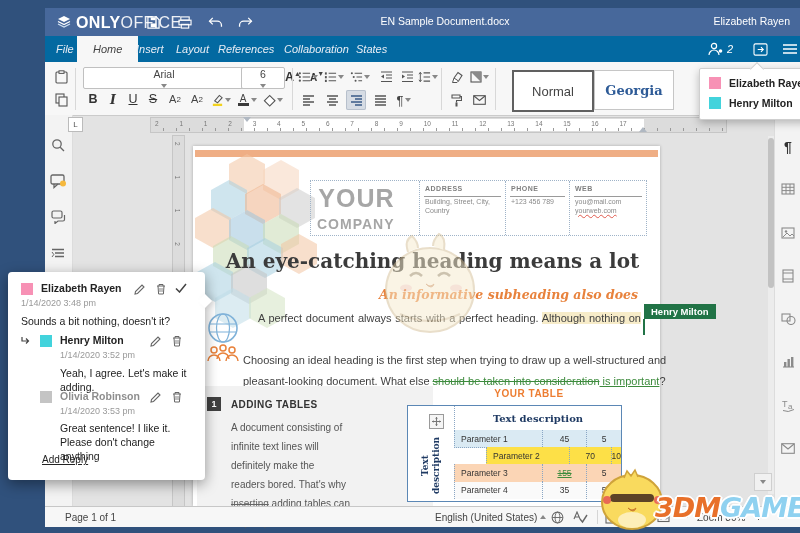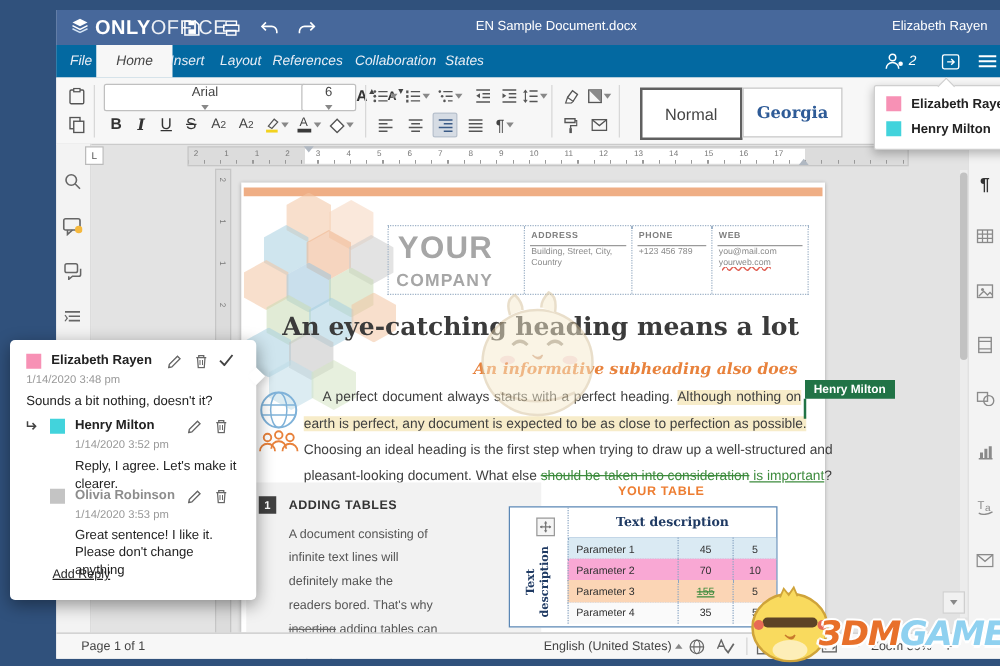--- a/index.html
+++ b/index.html
@@ -65,21 +65,21 @@
   .tbl-title{position:absolute;left:248px;top:242px;width:176px;text-align:center;font-size:10px;font-weight:bold;color:#ed7d31;letter-spacing:.5px;}
   .dtable{position:absolute;left:214px;top:259px;width:213px;height:95px;border:1px solid #5b87b5;background:#fff;}
   .dth{position:absolute;left:46px;right:0;top:0;height:24px;border-left:1px dotted #8aa6c4;border-bottom:1px solid #5b87b5;display:flex;align-items:center;justify-content:center;font-family:"DejaVu Serif",serif;font-weight:bold;font-size:10px;color:#1f3a63;}
   .dside{position:absolute;left:0;top:24px;width:46px;bottom:0;display:flex;align-items:center;justify-content:center;}
   .dside span{writing-mode:vertical-rl;transform:rotate(180deg);font-family:"DejaVu Serif",serif;font-weight:bold;font-size:9px;color:#1f3a63;text-align:center;line-height:11px;}
   .drow{position:absolute;left:46px;right:0;height:17.2px;border-left:1px dotted #8aa6c4;display:flex;font-size:8.5px;color:#333;}
   .drow .c1{width:88px;display:flex;align-items:center;padding-left:6px;border-right:1px dotted #8aa6c4;box-sizing:border-box;}
   .drow .c2{width:44px;display:flex;align-items:center;justify-content:center;border-right:1px dotted #8aa6c4;box-sizing:border-box;}
   .drow .c3{flex:1;display:flex;align-items:center;justify-content:center;}
   .drow{border-bottom:1px dotted #8aa6c4;}
-  .r0{background:#daeaf3;}.r1{background:#f9a8d4;}.r2{background:#fbd5b5;}.r3{background:#fafafa;}
+  .r0{background:#daeaf3;}.r1{background:#fde047;margin-left:32px;}.r2{background:#fbd5b5;}.r3{background:#fafafa;}
   .movehandle{position:absolute;left:236px;top:268px;width:13px;height:13px;border:1px solid #9a9a9a;background:#f5f5f5;display:flex;align-items:center;justify-content:center;color:#777;font-size:9px;cursor:move;}
   
   .henry-label{position:absolute;left:644px;top:304px;background:#217346;color:#fff;font-size:9.5px;font-weight:bold;padding:2px 7px;z-index:45;}
   .henry-cursor{position:absolute;left:643px;top:319px;width:2px;height:16px;background:#217346;z-index:45;}
   .popover{position:absolute;left:699px;top:68px;width:117px;height:50px;background:#fff;border:1px solid #cfcfcf;box-shadow:0 3px 8px rgba(0,0,0,.25);z-index:50;border-radius:2px;}
   .popover .arrow{position:absolute;left:52px;top:-5px;width:9px;height:9px;background:#fff;border-left:1px solid #cfcfcf;border-top:1px solid #cfcfcf;transform:rotate(45deg);}
   .puser{position:absolute;left:9px;display:flex;align-items:center;gap:8px;font-size:10.5px;font-weight:bold;color:#222;cursor:pointer;}
   .swatch{width:12px;height:12px;display:inline-block;}
   .cpopup{position:absolute;left:8px;top:272px;width:197px;height:208px;background:#fff;border-radius:4px;box-shadow:0 4px 14px rgba(0,0,0,.4);z-index:60;font-size:10.5px;color:#222;}
   .cpopup .arrow{position:absolute;right:-5px;top:24px;width:10px;height:10px;background:#fff;transform:rotate(45deg);box-shadow:3px -3px 6px rgba(0,0,0,.12);}
@@ -509,21 +509,20 @@
         <div class="clabel">WEB</div>
         <div class="cline"></div>
         <div class="cval"><span>you@mail.com</span><br><span class="wavy">yourweb.com</span></div>
       </div>
     </div>
 
     <div class="doc-h1">An eye-catching heading means a lot</div>
     <div class="doc-h2">An informative subheading also does</div>
 
     <div class="pline" style="top:166px;padding-left:15px;width:383px;"><span>A perfect document always starts with a perfect heading. </span><span class="hl">Although nothing on</span></div>
-    <div class="pline" style="top:187px;"><span class="hl">earth is perfect, any document is expected to be as close to perfection as possible.</span></div>
     <div class="pline" style="top:208px;"><span>Choosing an ideal heading is the first step when trying to draw up a well-structured and</span></div>
     <div class="pline" style="top:229px;text-align-last:left;"><span>pleasant-looking document. What else </span><span class="del">should be taken into consideration</span><span class="ins"> is important</span><span>?</span></div>
 
     <div class="abs" style="left:10px;top:166px;">
       <svg width="40" height="52" viewBox="0 0 40 52">
             <circle cx="20" cy="16" r="14" fill="none" stroke="#7fb2d9" stroke-width="1.6"></circle>
             <ellipse cx="20" cy="16" rx="6.5" ry="14" fill="none" stroke="#7fb2d9" stroke-width="1.2"></ellipse>
             <path d="M6.5 12 h27 M6.5 20 h27" stroke="#7fb2d9" stroke-width="1.2" fill="none"></path>
             <circle cx="11" cy="38" r="3" fill="none" stroke="#e8823c" stroke-width="1.5"></circle>
             <path d="M5 49 a6 6 0 0 1 12 0" fill="none" stroke="#e8823c" stroke-width="1.5"></path>
@@ -680,21 +679,21 @@
           <path d="M1 10 L1.5 7.5 L8 1 L10 3 L3.5 9.5 Z" fill="none" stroke="#666" stroke-width="1.1"></path>
         </svg>
       </span>
   <span class="cico" style="left:162px;top:62px;">
         <svg width="10" height="12" viewBox="0 0 10 12">
           <path d="M1 3 h8 M3 3 V1.5 h4 V3 M2 3 l0.6 8 h4.8 L8 3" fill="none" stroke="#666" stroke-width="1"></path>
           <path d="M4 5 v4 M6 5 v4" stroke="#666" stroke-width="0.8"></path>
         </svg>
       </span>
   <span class="cdate abs" style="left:52px;top:78px;">1/14/2020 3:52 pm</span>
-  <span class="ctext abs" style="left:52px;top:94px;">Reply, I agree. Let's make it clearer.</span>
+  <span class="ctext abs" style="left:52px;top:94px;">Yeah, I agree. Let's make it adding.</span>
 
   <span class="swatch abs" style="left:32px;top:119px;background:#c4c4c4;"></span>
   <span class="cname abs" style="left:52px;top:118px;color:#8d8d8d;">Olivia Robinson</span>
   <span class="cico" style="left:140px;top:118px;">
         <svg width="11" height="11" viewBox="0 0 11 11">
           <path d="M1 10 L1.5 7.5 L8 1 L10 3 L3.5 9.5 Z" fill="none" stroke="#666" stroke-width="1.1"></path>
         </svg>
       </span>
   <span class="cico" style="left:162px;top:118px;">
         <svg width="10" height="12" viewBox="0 0 10 12">

